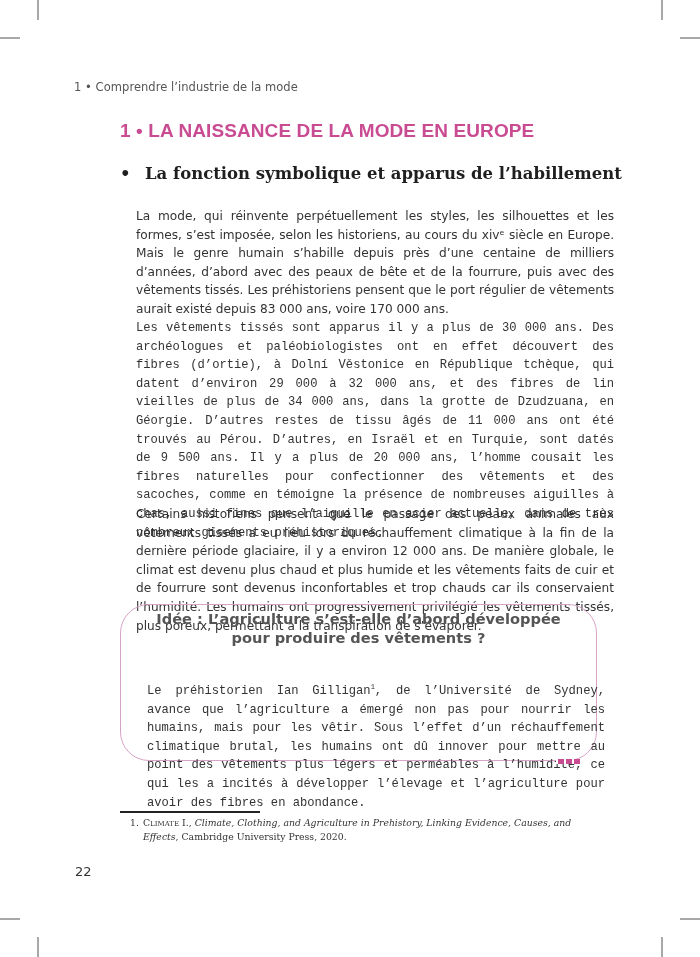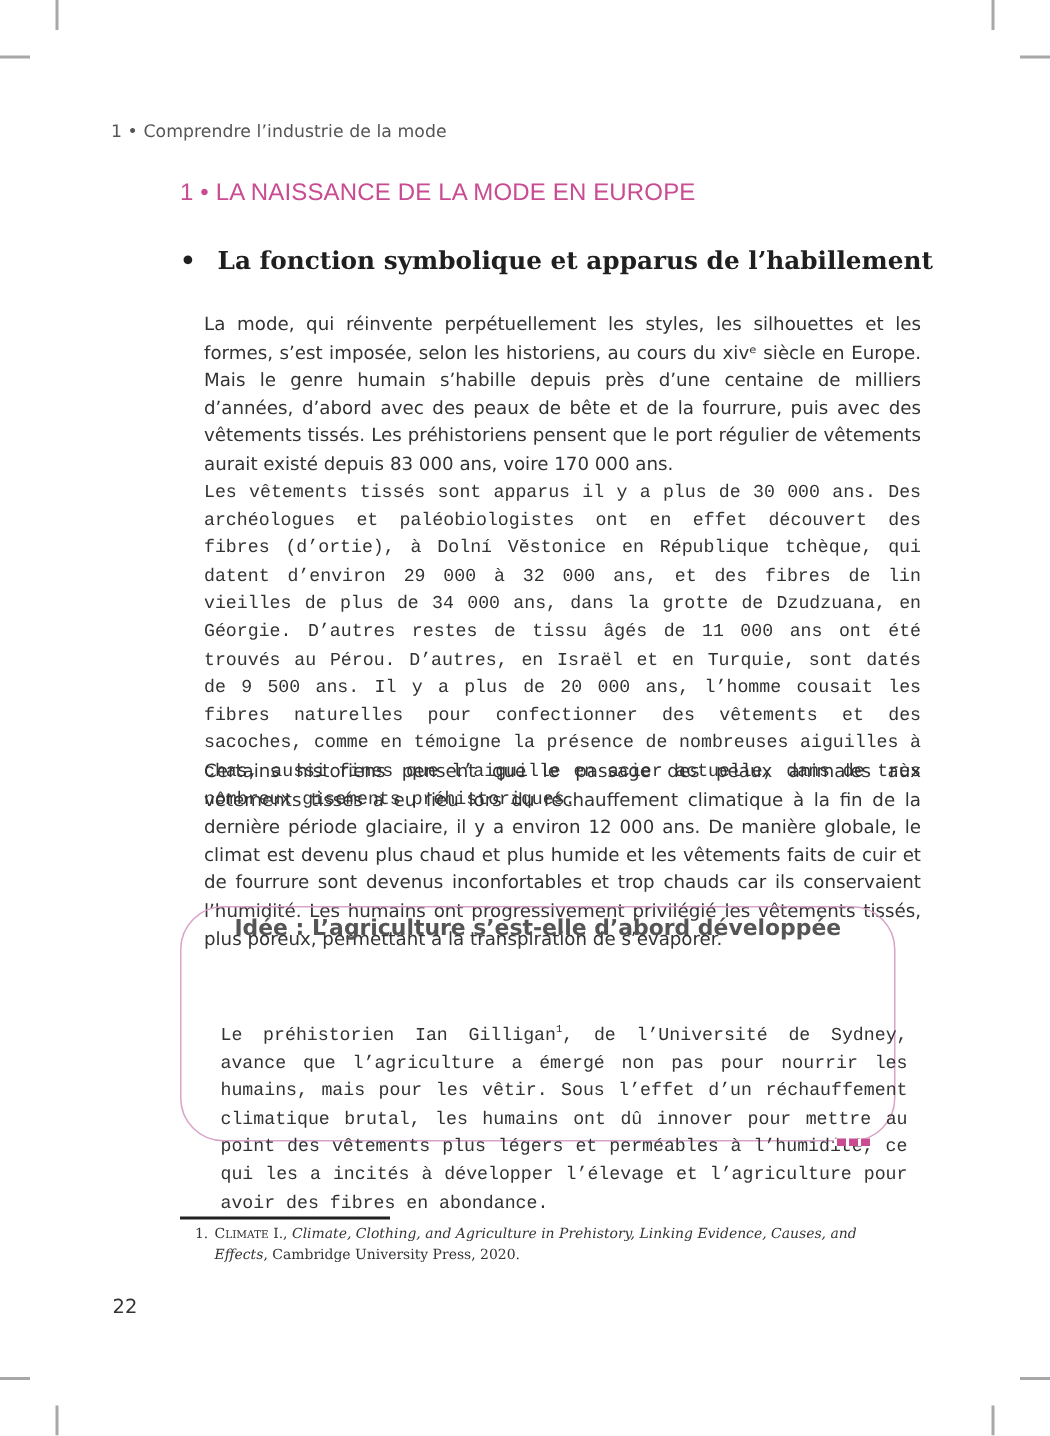--- a/index.html
+++ b/index.html
@@ -1,19 +1,19 @@
 <!DOCTYPE html>
 <html><head>
 <meta charset="utf-8">
 <style>
   html, body { margin: 0; padding: 0; background: #ffffff; }
   body { width: 700px; height: 957px; position: relative; overflow: hidden; color: #2a2a2a; }
   .crop { position: absolute; background: #a8a8a8; }
   .running-head { position: absolute; left: 74px; top: 80px; font-family: "DejaVu Sans", sans-serif; font-size: 11.5px; color: #555; letter-spacing: 0.05px; }
-  .chapter-title { position: absolute; left: 120px; top: 120px; font-family: "Liberation Sans", sans-serif; font-weight: normal; font-size: 16px; color: #c94b92; letter-spacing: 0.1px; margin: 0; }
+  .chapter-title { position: absolute; left: 120px; top: 120px; font-family: "Liberation Sans", sans-serif; font-weight: bold; font-size: 19px; color: #c94b92; letter-spacing: 0.1px; margin: 0; }
   .section-title { position: absolute; left: 120px; top: 164px; font-family: "DejaVu Serif", serif; font-size: 16.5px; color: #1f1f1f; margin: 0; display: flex; }
   .section-title .bullet { width: 25px; }
   .body-text { position: absolute; left: 120px; width: 478px; font-family: "DejaVu Sans", sans-serif; font-size: 12.15px; line-height: 18.6px; color: #333; text-align: justify; margin: 16px; }
   #p1 { top: 191px; }
   #p2 { top: 303px; font-family: Liberation Mono, monospace; }
   #p3 { top: 489px; }
   .idea-box { position: absolute; left: 120px; top: 604px; width: 475px; height: 155px; border: 1.5px solid #d9a3c7; border-radius: 29px; }
   .idea-title { position: absolute; left: 0; right: 0; top: 4px; text-align: center; font-family: "DejaVu Sans", sans-serif; font-weight: bold; font-size: 14.6px; line-height: 19px; color: #555; margin: 0; }
   .idea-text { position: absolute; left: 10px; width: 458px; top: 57px; font-family: Liberation Mono, monospace; font-size: 12.15px; line-height: 18.6px; color: #333; text-align: justify; margin: 16px; }
   .idea-text sup { font-size: 7px; }
@@ -47,20 +47,21 @@
   <span>La fonction symbolique et apparus de l’habillement</span>
 </h2>
 
 <p class="body-text" id="p1">La mode, qui réinvente perpétuellement les styles, les silhouettes et les formes, s’est imposée, selon les historiens, au cours du xivᵉ siècle en Europe. Mais le genre humain s’habille depuis près d’une centaine de milliers d’années, d’abord avec des peaux de bête et de la fourrure, puis avec des vêtements tissés. Les préhistoriens pensent que le port régulier de vêtements aurait existé depuis 83 000 ans, voire 170 000 ans.</p>
 <p class="body-text" id="p2">Les vêtements tissés sont apparus il y a plus de 30 000 ans. Des archéologues et paléobiologistes ont en effet découvert des fibres (d’ortie), à Dolní Věstonice en République tchèque, qui datent d’environ 29 000 à 32 000 ans, et des fibres de lin vieilles de plus de 34 000 ans, dans la grotte de Dzudzuana, en Géorgie. D’autres restes de tissu âgés de 11 000 ans ont été trouvés au Pérou. D’autres, en Israël et en Turquie, sont datés de 9 500 ans. Il y a plus de 20 000 ans, l’homme cousait les fibres naturelles pour confectionner des vêtements et des sacoches, comme en témoigne la présence de nombreuses aiguilles à chas, aussi fines que l’aiguille en acier actuelle, dans de très nombreux gisements préhistoriques.</p>
 <p class="body-text" id="p3">Certains historiens pensent que le passage des peaux animales aux vêtements tissés a eu lieu lors du réchauffement climatique à la fin de la dernière période glaciaire, il y a environ 12 000 ans. De manière globale, le climat est devenu plus chaud et plus humide et les vêtements faits de cuir et de fourrure sont devenus inconfortables et trop chauds car ils conservaient l’humidité. Les humains ont progressivement privilégié les vêtements tissés, plus poreux, permettant à la transpiration de s’évaporer.</p>
 
 <div class="idea-box">
   <h3 class="idea-title">
     <span>Idée : L’agriculture s’est-elle d’abord développée</span><br>
+    <span>pour produire des vêtements ?</span>
   </h3>
   <p class="idea-text"><span>Le préhistorien Ian Gilligan</span><sup>1</sup><span>, de l’Université de Sydney, avance que l’agriculture a émergé non pas pour nourrir les humains, mais pour les vêtir. Sous l’effet d’un réchauffement climatique brutal, les humains ont dû innover pour mettre au point des vêtements plus légers et perméables à l’humidité, ce qui les a incités à développer l’élevage et l’agriculture pour avoir des fibres en abondance.</span></p>
   <div class="dots">
       <span></span>
       <span></span>
       <span></span>
     </div>
 </div>
 
 <div class="footnote-rule"></div>

